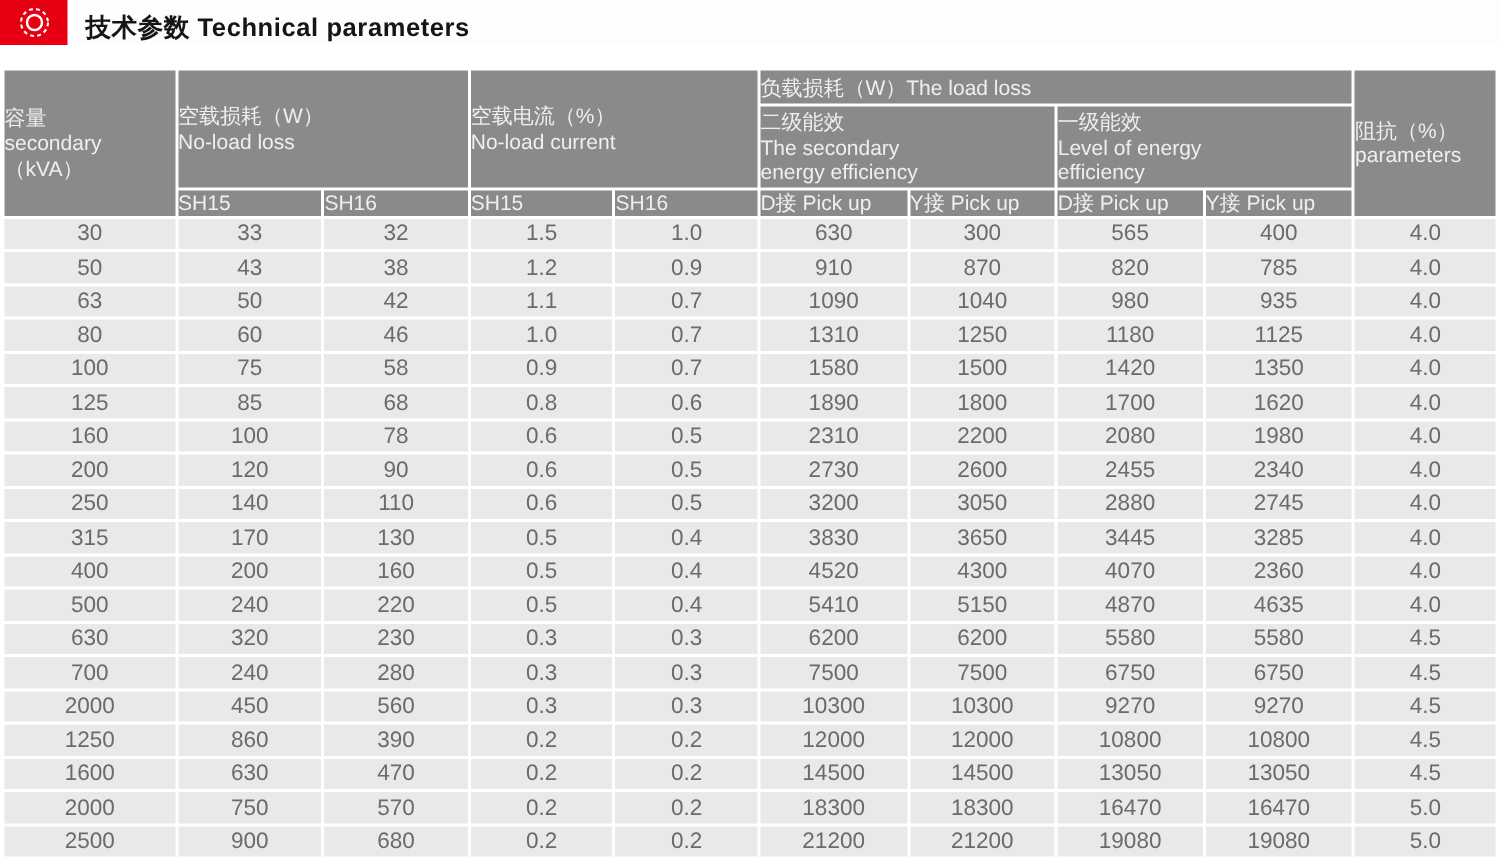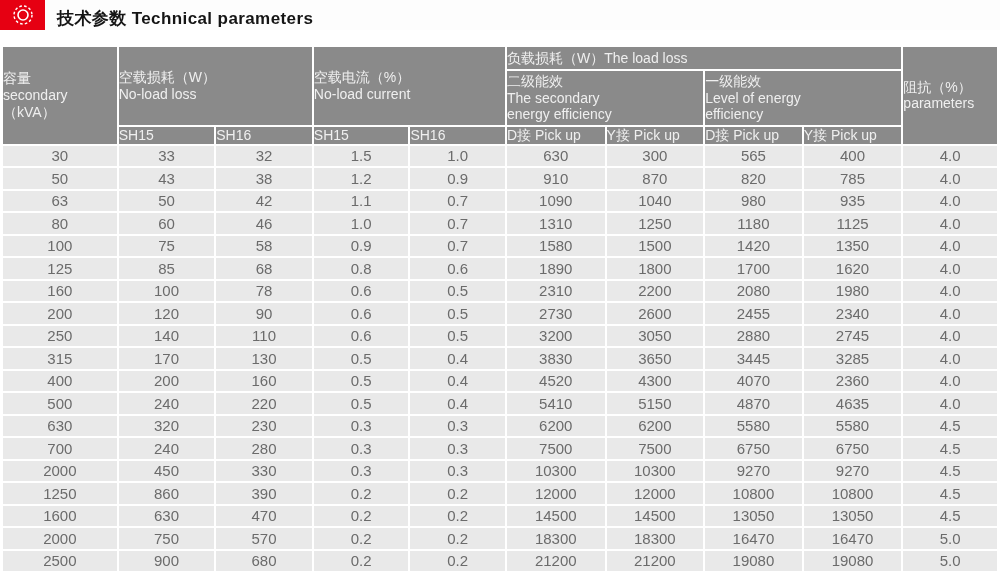--- a/index.html
+++ b/index.html
@@ -257,21 +257,21 @@
         <td>0.3</td>
         <td>7500</td>
         <td>7500</td>
         <td>6750</td>
         <td>6750</td>
         <td>4.5</td>
       </tr>
       <tr>
         <td>2000</td>
         <td>450</td>
-        <td>330</td>
+        <td>560</td>
         <td>0.3</td>
         <td>0.3</td>
         <td>10300</td>
         <td>10300</td>
         <td>9270</td>
         <td>9270</td>
         <td>4.5</td>
       </tr>
       <tr>
         <td>1250</td>

